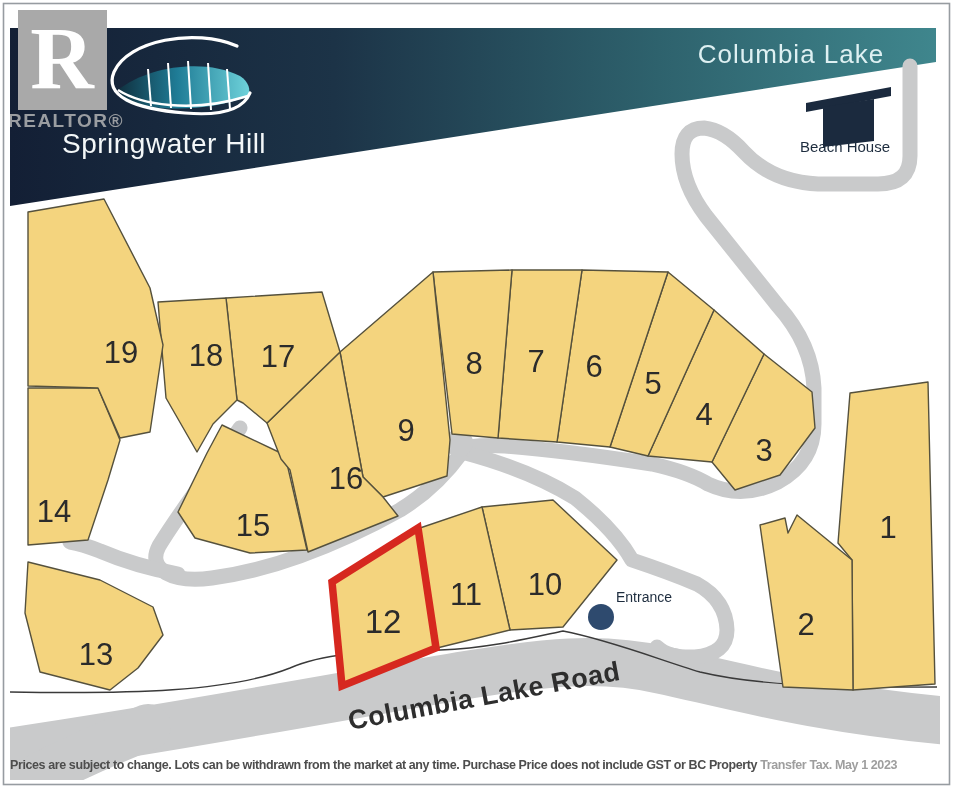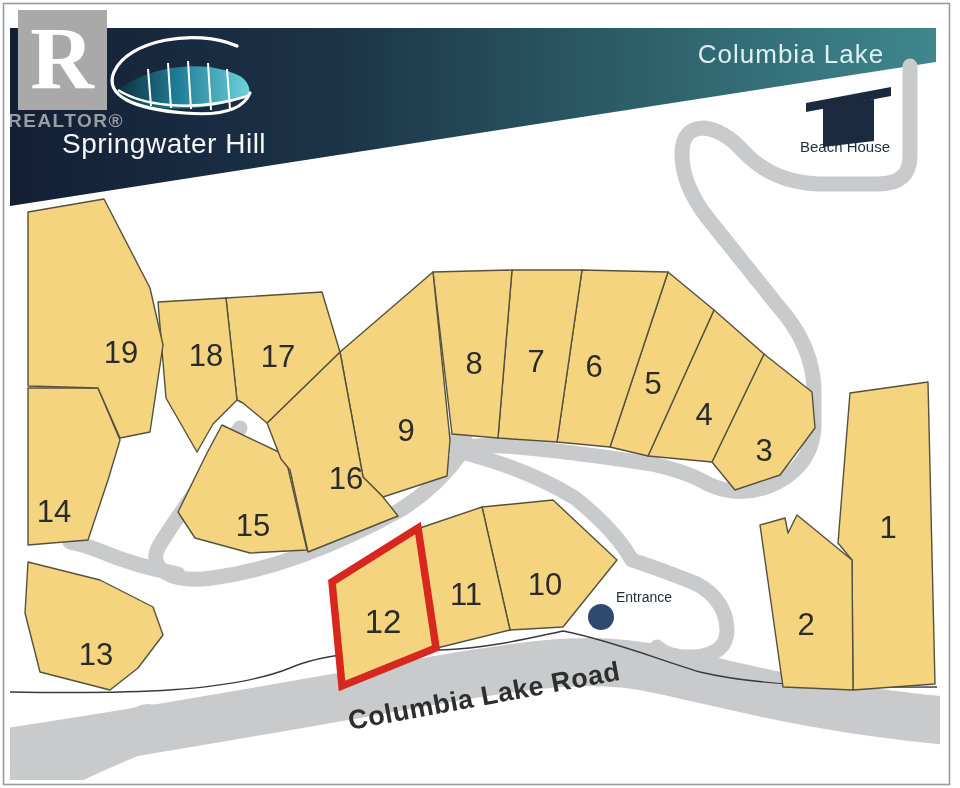--- a/index.html
+++ b/index.html
@@ -139,13 +139,14 @@
         <text x="616" y="602" font-size="14" class="landmark-label">Entrance</text>
       </g>
 
       <text transform="translate(350,730) rotate(-10.5)" x="0" y="0" font-size="27" class="road-label">Columbia Lake Road</text>
 
     </g>
 
     <rect x="3.5" y="3.5" width="946" height="781" fill="none" stroke="#979CA1" stroke-width="1.6"></rect>
   </svg>
 
+  <div id="disclaimer"><span>Prices are subject to change.  Lots can be withdrawn from the market at any time.  Purchase Price does not include GST or BC Property </span><span class="light">Transfer Tax.  May 1 2023</span></div>
 </div>
 
 </body></html>

